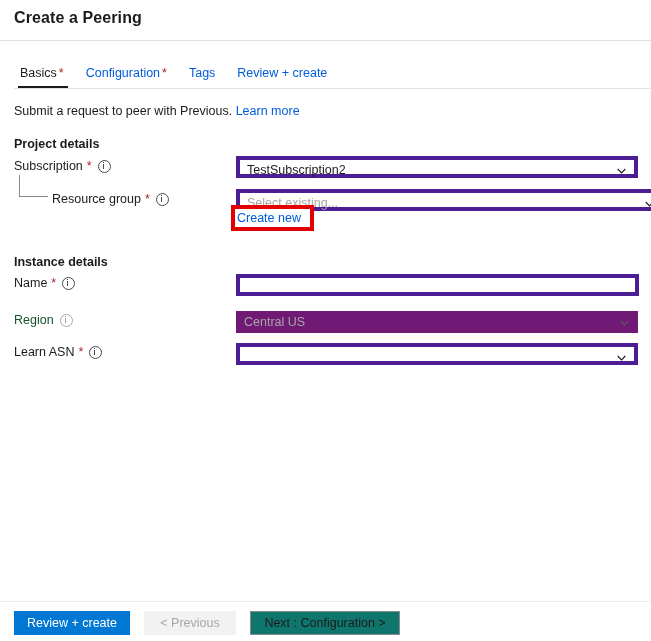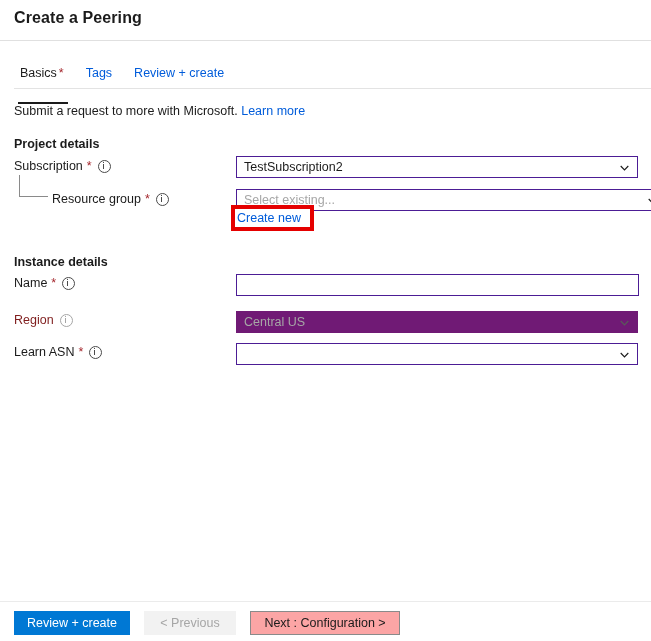--- a/index.html
+++ b/index.html
@@ -41,21 +41,21 @@
   .tabbar {
     position: absolute;
     left: 14px;
     top: 66px;
     display: flex;
     align-items: flex-end;
     gap: 0px;
   }
   .tab {
     position: relative;
-    padding: 0 11px 23px 11px;
+    padding: 0 11px 7px 11px;
     font-size: 12.5px;
     color: #015cda;
     cursor: pointer;
     white-space: nowrap;
     line-height: 15px;
   }
   .tab:first-child { padding-left: 6px; }
   .tab.active {
     color: #1b1b1b;
     font-weight: normal;
@@ -119,21 +119,21 @@
     align-items: center;
     gap: 3px;
   }
   .field-label .req {
     color: #a4262c;
     font-size: 12.5px;
     margin-left: 1px;
   }
   .field-label.disabled,
   .field-label.disabled .info-icon {
-    color: #7f1d1d;
+    color: #14532d;
     border-color: #a6a6a6;
   }
 
   .info-icon {
     display: inline-block;
     width: 11px;
     height: 11px;
     border: 1px solid #4a4a4a;
     border-radius: 50%;
     position: relative;
@@ -175,21 +175,21 @@
 
   
   .control {
     position: absolute;
     box-sizing: border-box;
     height: 22px;
     font-family: "Liberation Sans", sans-serif;
     font-size: 12.5px;
     color: #1b1b1b;
     background: #ffffff;
-    border: 1px solid #4c1d95;
+    border: 4px solid #4c1d95;
     padding: 0 24px 0 7px;
     line-height: 20px;
     outline: none;
   }
   .control.textbox { padding-right: 7px; }
   .control.disabled {
     background: #701a75;
     border: 1px solid transparent;
     color: #a6a6a6;
   }
@@ -265,46 +265,49 @@
     color: #ffffff;
     border-color: #0078d4;
   }
   .btn-disabled {
     background: #f2f2f2;
     color: #a6a6a6;
     border-color: #f2f2f2;
     cursor: default;
   }
   .btn-default {
-    background: #fca5a5;
+    background: #0f766e;
     color: #1b1b1b;
     border-color: #8a8a8a;
   }
 </style>
 </head>
 <body>
 
 <div class="page-title">Create a Peering</div>
 <div class="header-rule"></div>
 
 <div class="tabbar">
   <div class="tab active">
     <span>Basics</span><span class="req">*</span>
+  </div>
+  <div class="tab">
+    <span>Configuration</span><span class="req">*</span>
   </div>
   <div class="tab">
     <span>Tags</span>
   </div>
   <div class="tab">
     <span>Review + create</span>
   </div>
 </div>
 <div class="tabbar-rule"></div>
 
 <div class="intro">
-  <span>Submit a request to more with Microsoft.</span>
+  <span>Submit a request to peer with Previous.</span>
   <span class="link">Learn more</span>
 </div>
 
 <div class="section-heading" id="sec-project">Project details</div>
 
 <div class="field-label" style="left:14px; top:159px;">
   <span>Subscription</span>
     <span class="req">*</span>
   <span class="info-icon"></span>
 </div>

